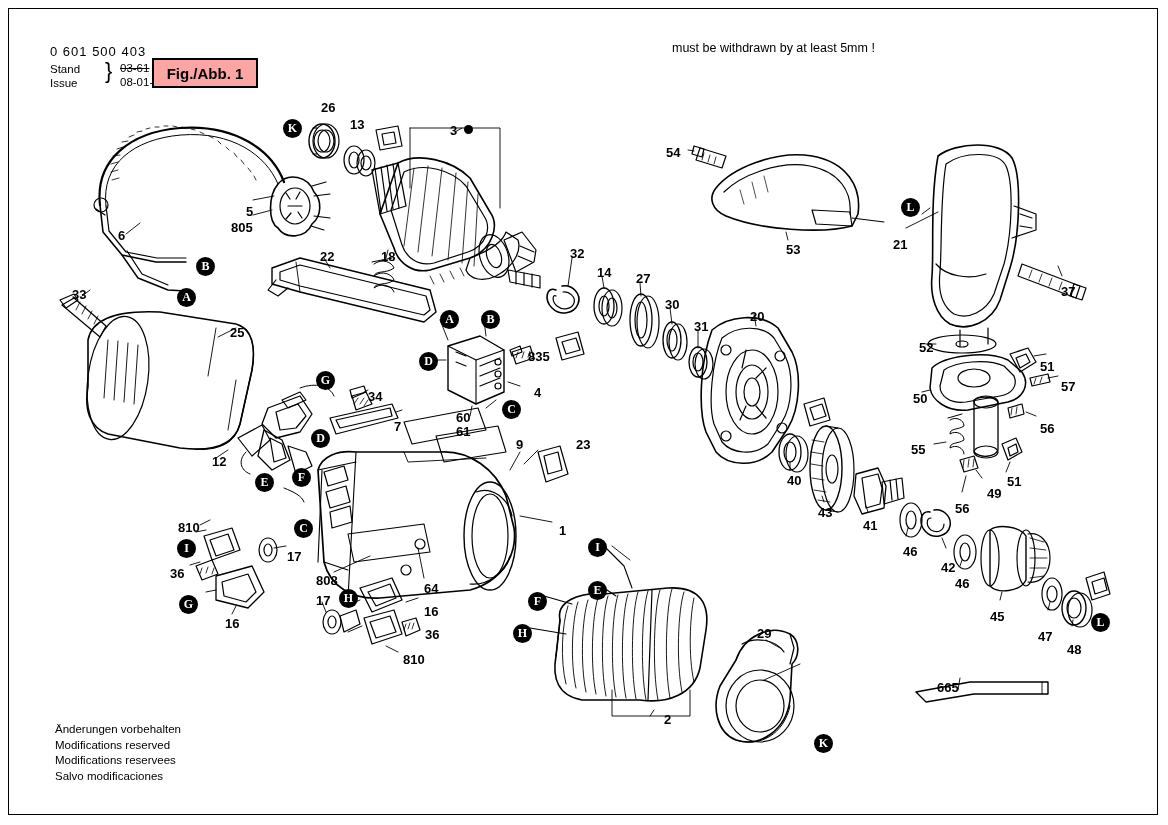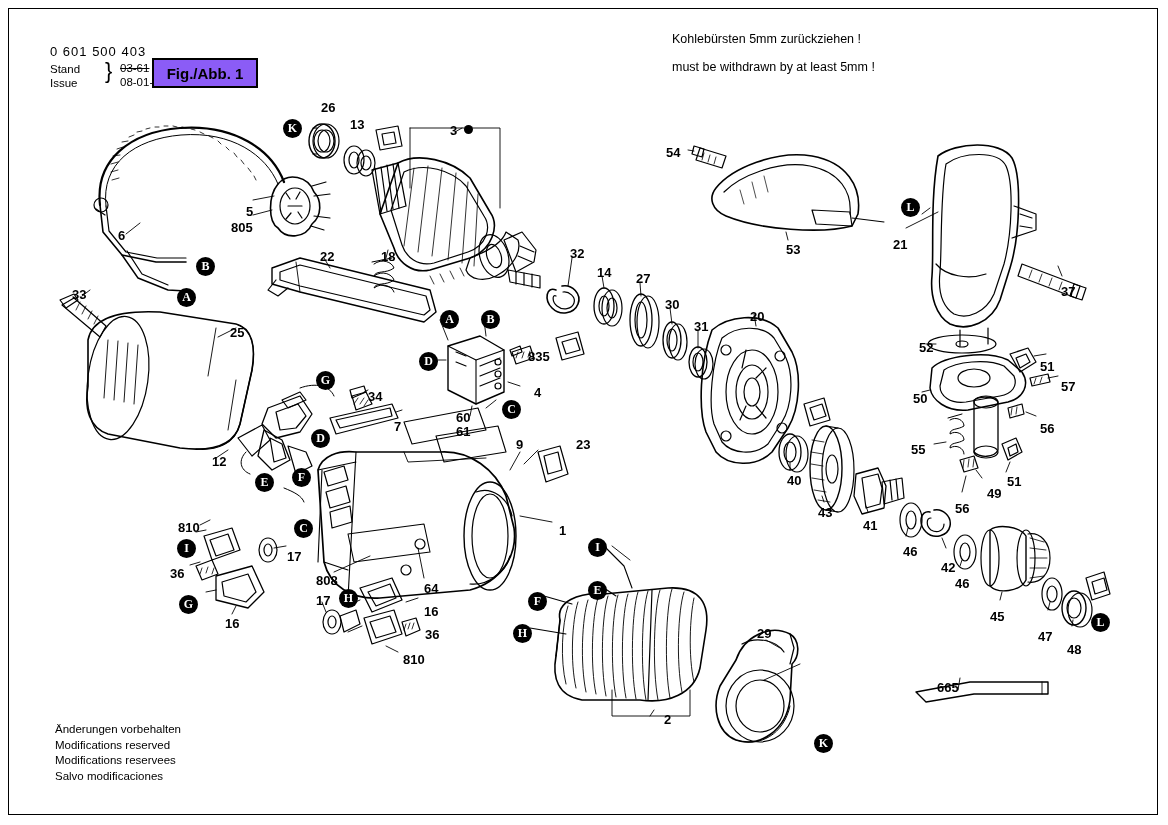--- a/index.html
+++ b/index.html
@@ -31,21 +31,21 @@
   }
   .hdr-date1 {
     position:absolute; left:120px; top:62px; font-size:11.5px;
   }
   .hdr-date1 .strike { text-decoration:line-through; }
   .hdr-date2 {
     position:absolute; left:120px; top:76px; font-size:11.5px;
   }
   .fig-box {
     position:absolute; left:152px; top:58px; width:102px; height:26px;
-    border:2px solid #000; background:#8b5cf6;
+    border:2px solid #000; background:#fca5a5;
     display:flex; align-items:center; justify-content:center;
     font-size:15px; font-weight:bold;
   }
   
   .note { position:absolute; left:672px; top:30px; width:420px; }
   .note-line { font-size:12.5px; line-height:19px; white-space:nowrap; }
   .note-bullet {
     position:absolute; left:-18px; top:3px;
     width:9px; height:9px; border-radius:50%; background:#000;
   }
@@ -86,21 +86,20 @@
   <div class="hdr-brace">}</div>
   <div class="hdr-date1">
     <span class="strike">03-61</span>
   </div>
   <div class="hdr-date2">08-01-16</div>
   <div class="fig-box">
     <span>Fig./Abb. 1</span>
   </div>
 
   <div class="note">
-    <div class="note-line">Kohlebürsten 5mm zurückziehen !</div>
     <div class="note-gap"></div>
     <div class="note-line">must be withdrawn by at least 5mm !</div>
   </div>
 
   <div class="footer">
     <div>Änderungen vorbehalten</div>
     <div>Modifications reserved</div>
     <div>Modifications reservees</div>
     <div>Salvo modificaciones</div>
   </div>

